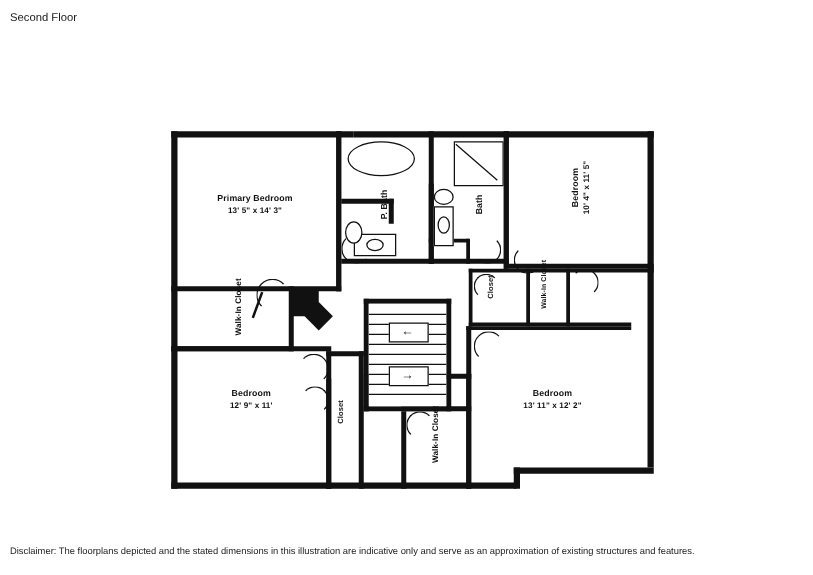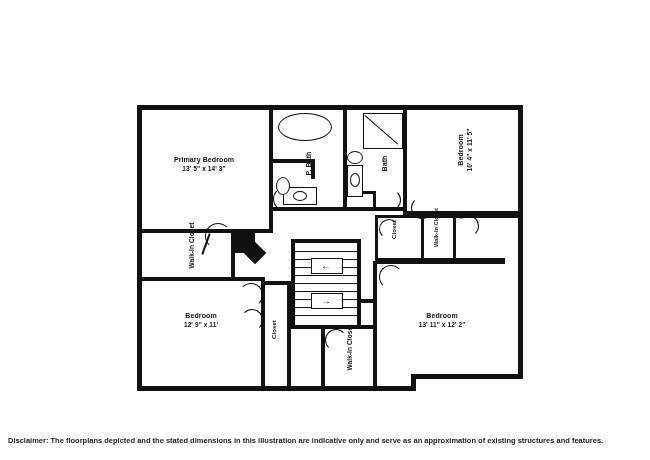--- a/index.html
+++ b/index.html
@@ -101,27 +101,27 @@
   #footer {
     position: absolute;
     left: 8px;
     bottom: 13px;
     width: 630px;
     line-height: 13px;
   }
   #footer div {
     font-size: 7.5px;
     color: #222222;
-    font-weight: bold;
   }
 </style>
 </head>
 <body>
 
 <div id="header">
+  <span class="floor">Second Floor</span>
 </div>
 
 <div id="plan">
 
   <div class="wall" style="left:2px;   top:2px;   width:146px; height:5px;"></div>
   <div class="wall" style="left:148px; top:2px;  width:122px; height:5px;"></div>
   <div class="wall" style="left:270px; top:2px;  width:118px; height:5px;"></div>
   <div class="wall" style="left:2px;   top:2px;   width:5px;   height:286px;"></div>
   <div class="wall" style="left:383px; top:2px;   width:5px;   height:109px;"></div>
   <div class="wall" style="left:383px; top:111px; width:5px;   height:160px;"></div>

